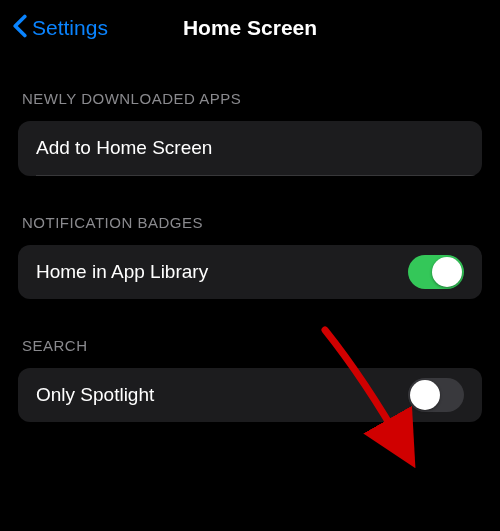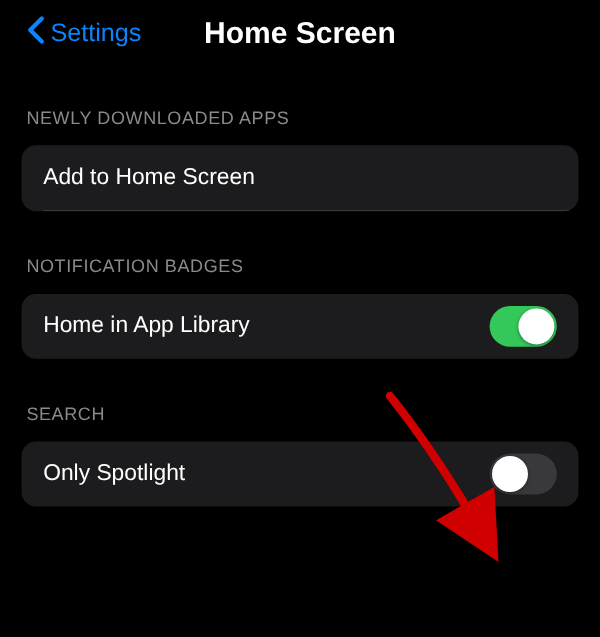--- a/index.html
+++ b/index.html
@@ -9,36 +9,36 @@
       background: #000;
       color: #fff;
       font-family: -apple-system, BlinkMacSystemFont, "Segoe UI", Helvetica, Arial, sans-serif;
       overflow: hidden;
       position: relative;
     }
     .nav {
       display: flex;
       align-items: center;
       height: 56px;
-      padding: 0 22px;
+      padding: 0 12px;
       position: relative;
     }
     .back {
       display: flex;
       align-items: center;
       color: #0a84ff;
       font-size: 21px;
       cursor: pointer;
     }
     .back svg { width: 16px; height: 24px; margin-right: 4px; }
     .title {
       position: absolute;
       left: 50%;
       transform: translateX(-50%);
-      font-size: 25px;
+      font-size: 21px;
       font-weight: 600;
       color: #fff;
     }
     .section-header {
       color: #8a8a8e;
       font-size: 15px;
       letter-spacing: 0.5px;
       padding: 34px 34px 10px 22px;
       text-transform: uppercase;
     }

